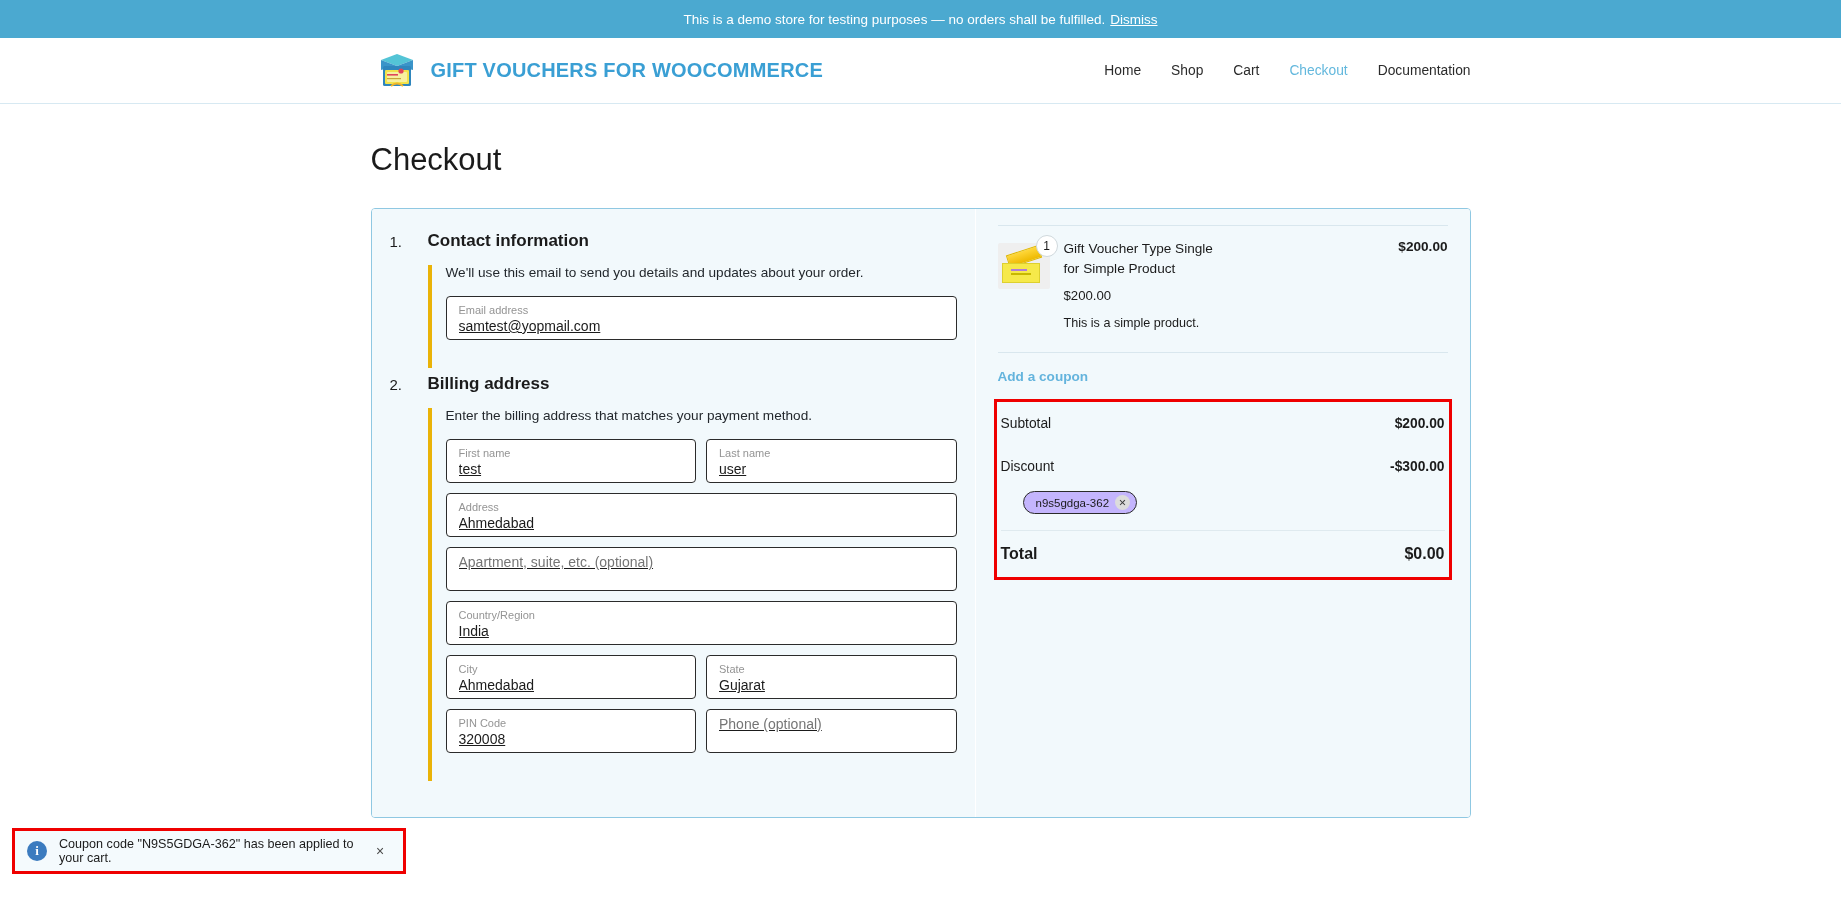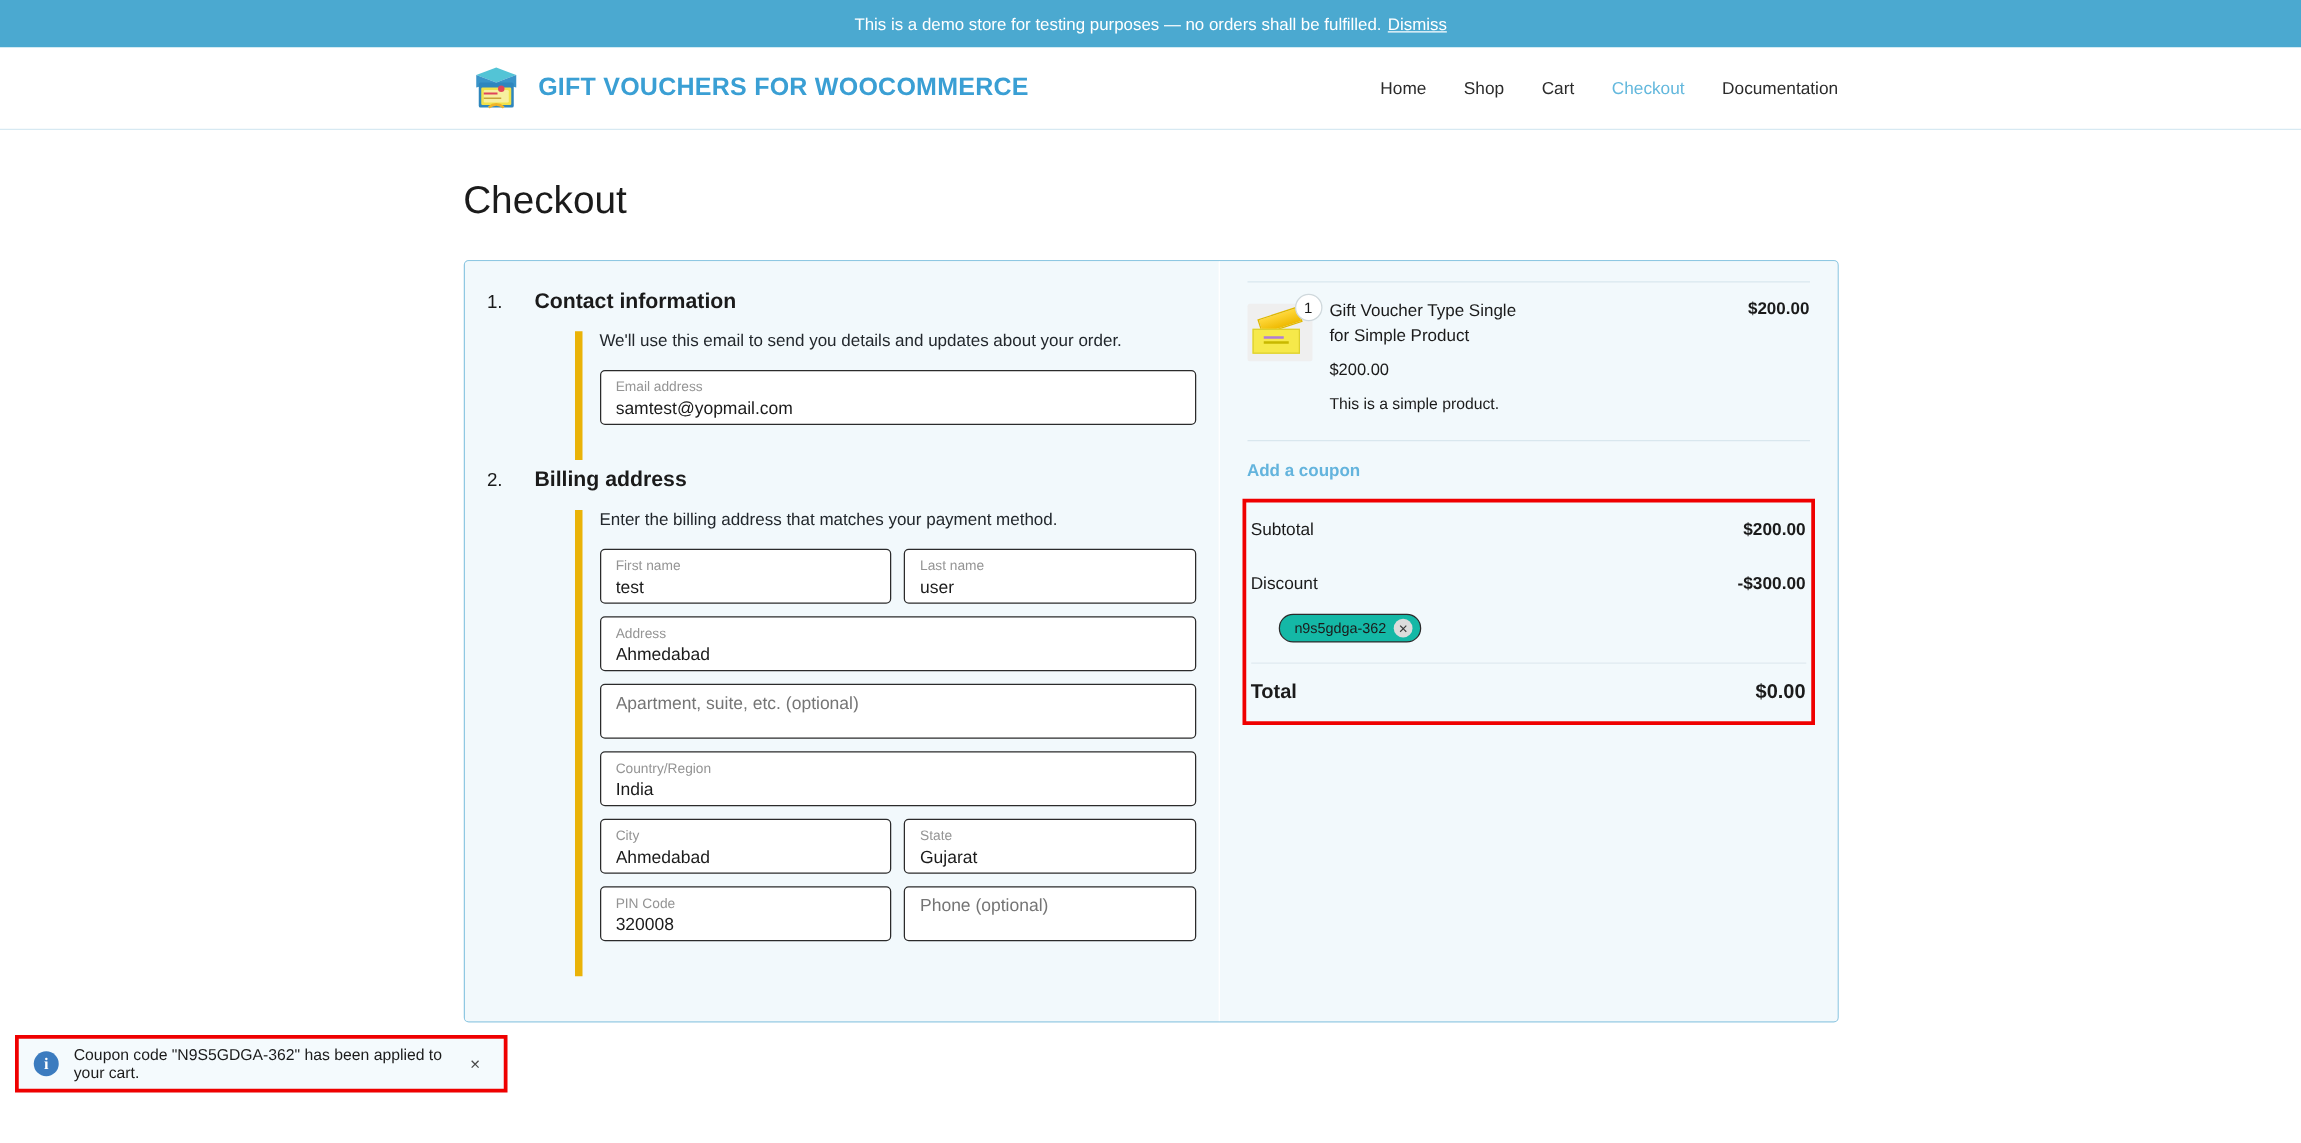--- a/index.html
+++ b/index.html
@@ -110,24 +110,23 @@
     flex: 0 0 38px;
   }
   .step-body { flex: 1; }
   .step-title {
     font-size: 17px;
     font-weight: bold;
     color: #1b1b1b;
     margin-bottom: 14px;
   }
   .step-content {
-    border-left: 6px solid #eab308;
+    border-left: 4px solid #eab308;
     padding-left: 14px;
     padding-bottom: 18px;
-    margin-left: 32px;
   }
   .step-desc {
     font-size: 13.6px;
     color: #23282d;
     margin-bottom: 16px;
   }
 
   
   .field-row { display: flex; gap: 10px; margin-bottom: 10px; }
   .field {
@@ -153,20 +152,21 @@
   .field-value {
     font-size: 14px;
     color: #1b1b1b;
     line-height: 18px;
     border: 0;
     outline: none;
     background: transparent;
     font-family: "Liberation Sans", sans-serif;
     padding: 0;
     width: 100%;
+    text-decoration: underline;
   }
   .field.empty { justify-content: flex-start; }
 
   
   .summary-wrap { padding: 16px 22px 0 22px; }
   .summary-divider { height: 1px; background: #d9e7ee; margin-bottom: 13px; }
   .summary-head {
     display: flex;
     align-items: center;
     justify-content: space-between;
@@ -306,21 +306,21 @@
   .total-row.grand .total-value { font-size: 16px; font-weight: bold; }
   .discount-block { padding-bottom: 10px; }
   .coupon-chip {
     display: inline-flex;
     align-items: center;
     gap: 6px;
     border: 1px solid #2b2b2b;
     border-radius: 20px;
     padding: 3px 6px 3px 12px;
     margin: 3px 0 6px 22px;
-    background: #14b8a6;
+    background: #c4b5fd;
   }
   .coupon-chip-label { font-size: 11.5px; color: #1b1b1b; }
   .chip-remove {
     width: 15px; height: 15px;
     border-radius: 50%;
     background: #dcdcdc;
     color: #3b3b3b;
     font-size: 9.5px;
     display: flex;
     align-items: center;

